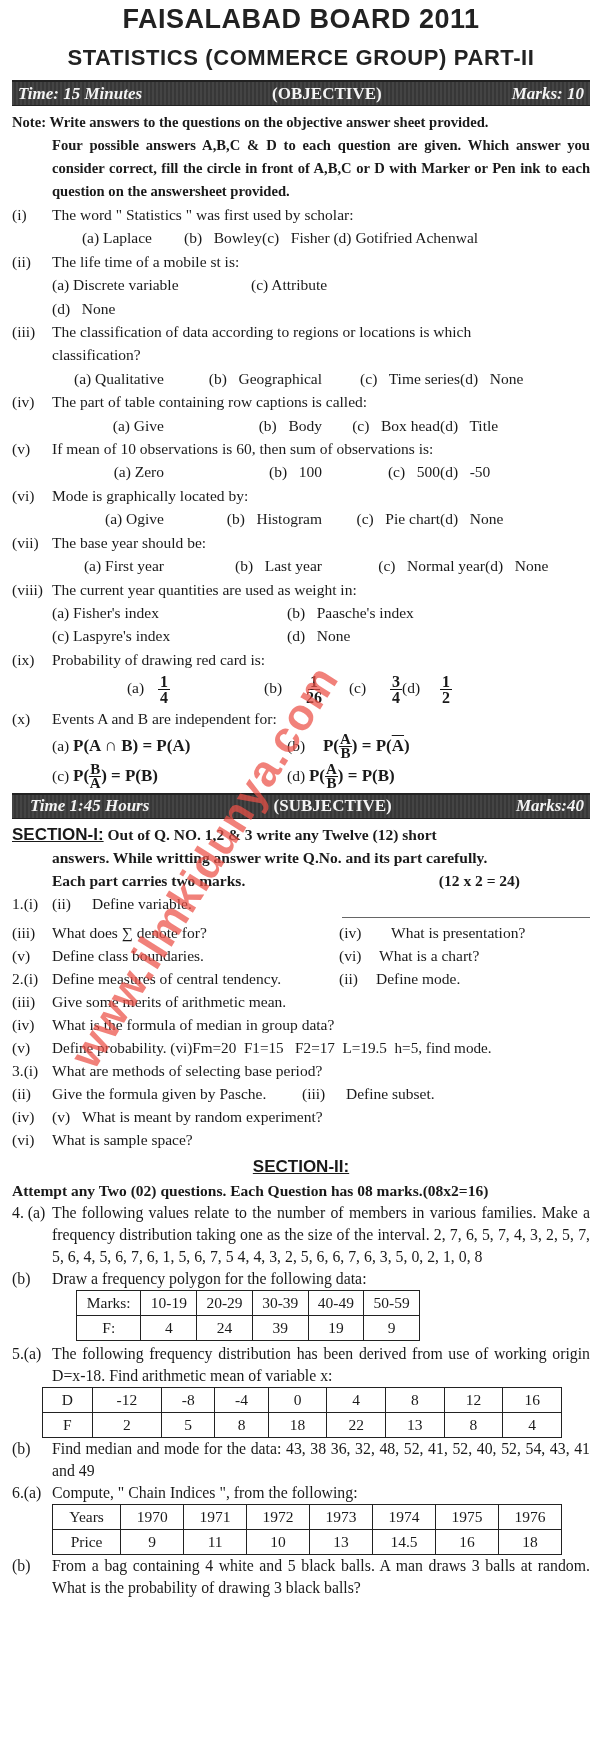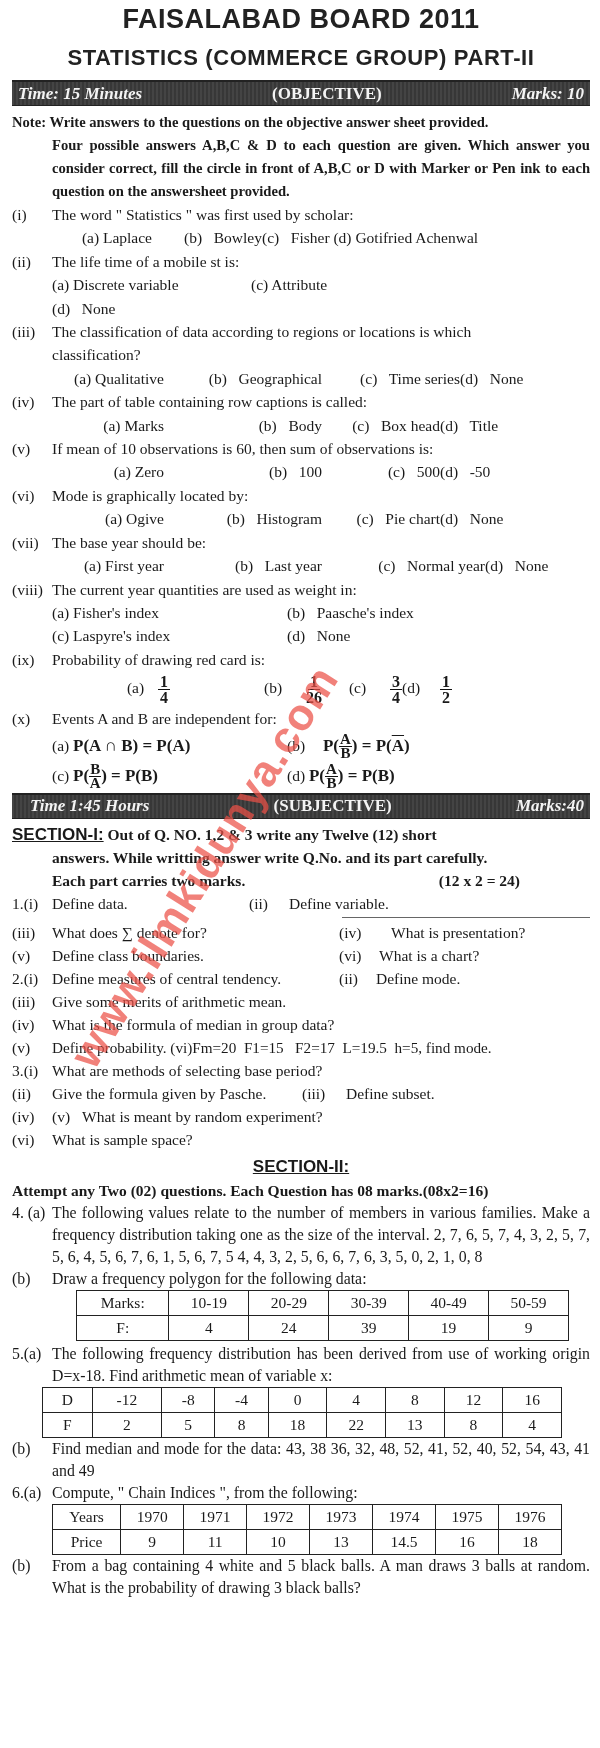--- a/index.html
+++ b/index.html
@@ -128,21 +128,21 @@
     <span class="opt" style="width:158px;white-space:pre">(b)   Geographical</span>
     <span class="opt" style="width:138px;white-space:pre">(c)   Time series</span>
     <span class="opt" style="white-space:pre">(d)   None</span>
   </div>
 
   <div class="q">
     <span class="num">(iv)</span>
     <span class="txt">The part of table containing row captions is called:</span>
   </div>
   <div class="opts">
-    <span class="opt" style="width:112px">(a) Marks</span>
+    <span class="opt" style="width:112px">(a) Give</span>
     <span class="opt" style="width:158px;white-space:pre">(b)   Body</span>
     <span class="opt" style="width:118px;white-space:pre">(c)   Box head</span>
     <span class="opt" style="white-space:pre">(d)   Title</span>
   </div>
 
   <div class="q">
     <span class="num">(v)</span>
     <span class="txt">If mean of 10 observations is 60, then sum of observations is:</span>
   </div>
   <div class="opts">
@@ -263,21 +263,20 @@
     <span class="rest">answers. While writting answer write Q.No. and its part carefully.</span>
     <span class="rest" style="display:flex;justify-content:space-between;padding-right:70px">
       <span>Each part carries two marks.</span>
       <span>(12 x 2 = 24)</span>
     </span>
   </div>
 
   <div>
     <div class="sq">
       <span class="n" style="width:40px">1.(i)</span>
-      <span style="width:197px">Define data.</span>
       <span class="n" style="width:40px">(ii)</span>
       <span>Define variable.</span>
     </div>
     <div class="rule" style="margin-left:330px;margin-top:2px"></div>
     <div class="sq" style="margin-top:3px">
       <span class="n" style="width:40px">(iii)</span>
       <span style="width:287px">What does ∑ denote for?</span>
       <span class="n" style="width:52px">(iv)</span>
       <span>What is presentation?</span>
     </div>
@@ -330,21 +329,21 @@
   <div class="attempt">Attempt any Two (02)  questions. Each Question has 08 marks.(08x2=16)</div>
 
   <div class="lq">
     <span class="n">4. (a)</span>
     <span class="t">The following values relate to the number of members in various families. Make a frequency distribution taking one as the size of the interval.    2, 7, 6, 5, 7, 4, 3, 2, 5, 7, 5, 6, 4, 5, 6, 7, 6, 1, 5, 6, 7, 5 4, 4, 3, 2, 5, 6, 6, 7, 6, 3, 5, 0, 2, 1, 0, 8</span>
   </div>
   <div class="lq">
     <span class="n">(b)</span>
     <span class="t">Draw a frequency polygon for the following data:</span>
   </div>
-  <table class="dt" style="margin-left:64px;width:493px">
+  <table class="dt" style="margin-left:64px;width:344px">
     <tbody>
         <tr>
       <td>Marks:</td>
       <td>10-19</td>
       <td>20-29</td>
       <td>30-39</td>
       <td>40-49</td>
       <td>50-59</td>
     </tr>
     <tr>

